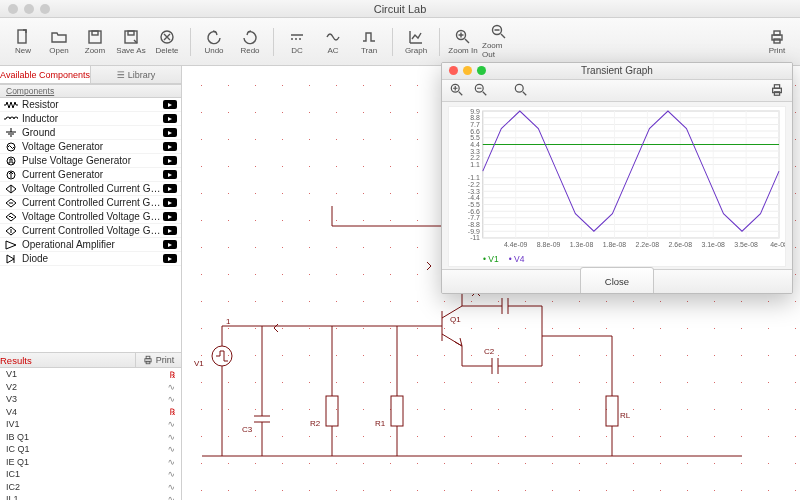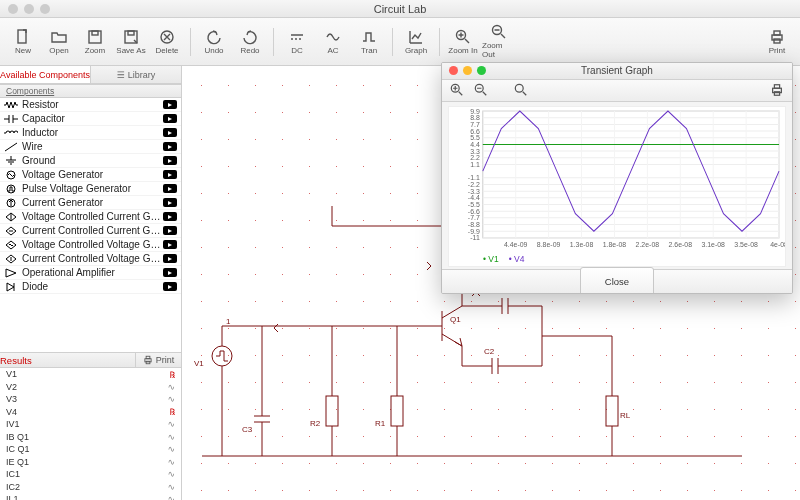--- a/index.html
+++ b/index.html
@@ -206,42 +206,24 @@
             <svg width="14" height="10" viewBox="0 0 14 10">
               <path d="M0 5 H2 L3 2 L5 8 L7 2 L9 8 L11 2 L12 5 H14"></path>
             </svg>
           </span>
           <span class="cname">Resistor</span>
           <span class="badge"></span>
         </div>
         <div class="comp-item">
           <span class="cicon">
             <svg width="14" height="10" viewBox="0 0 14 10">
-              <path d="M0 5 H5 M5 1 V9 M9 1 V9 M9 5 H14"></path>
-            </svg>
-          </span>
-          <span class="cname">Capacitor</span>
-          <span class="badge"></span>
-        </div>
-        <div class="comp-item">
-          <span class="cicon">
-            <svg width="14" height="10" viewBox="0 0 14 10">
               <path d="M0 5 H2 A2 2 0 0 1 6 5 A2 2 0 0 1 10 5 A2 2 0 0 1 14 5"></path>
             </svg>
           </span>
           <span class="cname">Inductor</span>
-          <span class="badge"></span>
-        </div>
-        <div class="comp-item">
-          <span class="cicon">
-            <svg width="14" height="10" viewBox="0 0 14 10">
-              <path d="M1 9 L13 1"></path>
-            </svg>
-          </span>
-          <span class="cname">Wire</span>
           <span class="badge"></span>
         </div>
         <div class="comp-item">
           <span class="cicon">
             <svg width="14" height="10" viewBox="0 0 14 10">
               <path d="M7 0 V4 M2 4 H12 M4 6 H10 M6 8 H8"></path>
             </svg>
           </span>
           <span class="cname">Ground</span>
           <span class="badge"></span>

